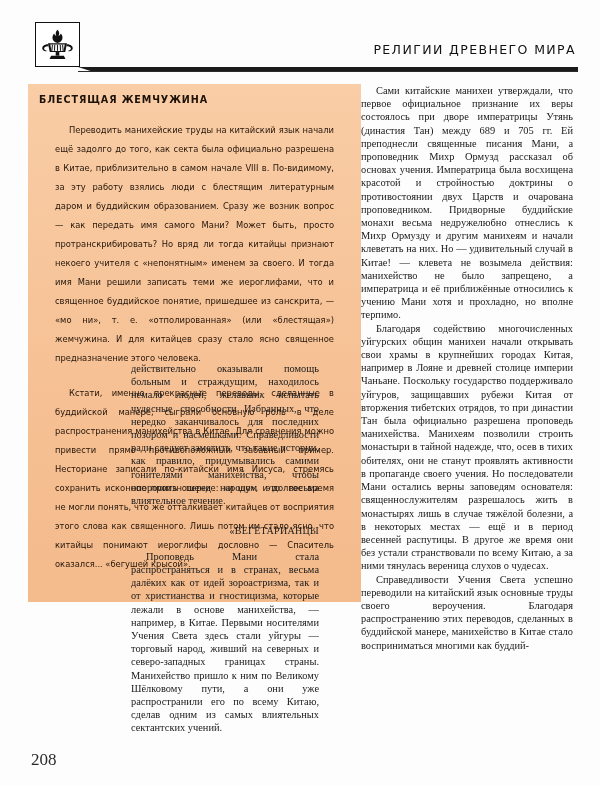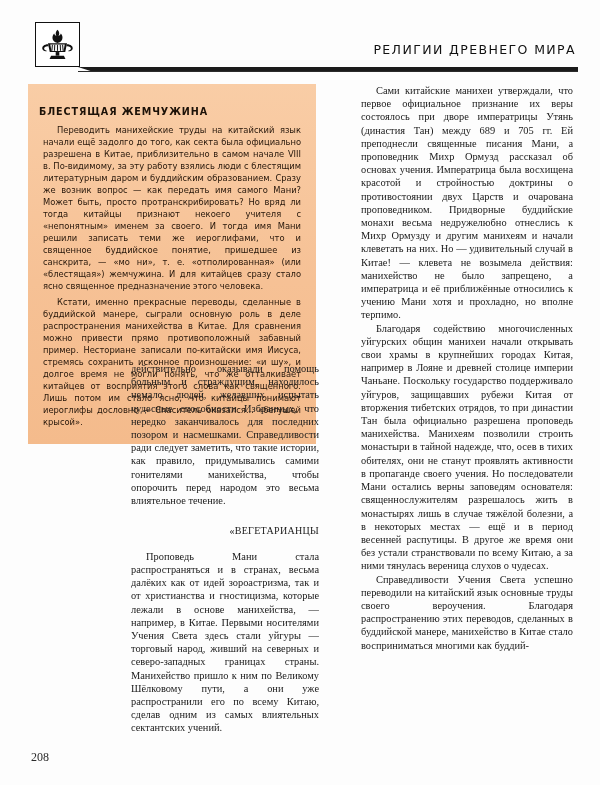--- a/index.html
+++ b/index.html
@@ -68,40 +68,40 @@
     letter-spacing: 1.4px;
     color: #111;
     font-weight: 400;
   }
 
   
   .sidebar-box {
     position: absolute;
     left: 28px;
     top: 84px;
-    width: 288px;
+    width: 333px;
     background: #f7c49a;
     background: linear-gradient(180deg,#f9cda6 0%, #f6c195 55%, #f4bb8c 100%);
-    padding: 22px 11px 12px 11px;
+    padding: 10px 11px 12px 11px;
     box-sizing: border-box;
   }
   .sidebar-title {
     font-family: "DejaVu Sans", "Liberation Sans", sans-serif;
     font-weight: bold;
     font-size: 9.6px;
     letter-spacing: 0.9px;
     color: #1d1208;
     margin: 0 0 7px 0;
   }
   .sidebar-p {
     font-family: "DejaVu Sans", "Liberation Sans", sans-serif;
     font-size: 8.35px;
-    line-height: 12px;
+    line-height: 19px;
     color: #25160a;
-    margin: 4px;
+    margin: 16px;
     text-align: justify;
     text-indent: 14px;
     hyphens: auto;
   }
   .sidebar-p + .sidebar-p { margin-top: 0px; }
 
   
   .col {
     position: absolute;
     font-size: 10.4px;
@@ -135,21 +135,21 @@
     text-align: right;
     word-spacing: 3px;
   }
 
   
   .folio {
     position: absolute;
     left: 31px;
     top: 750px;
     font-family: "Liberation Serif", "DejaVu Serif", serif;
-    font-size: 12px;
+    font-size: 17px;
     color: #2a2a2a;
   }
 </style>
 </head>
 <body>
 
 <div class="page">
 
   <div class="header">
 

